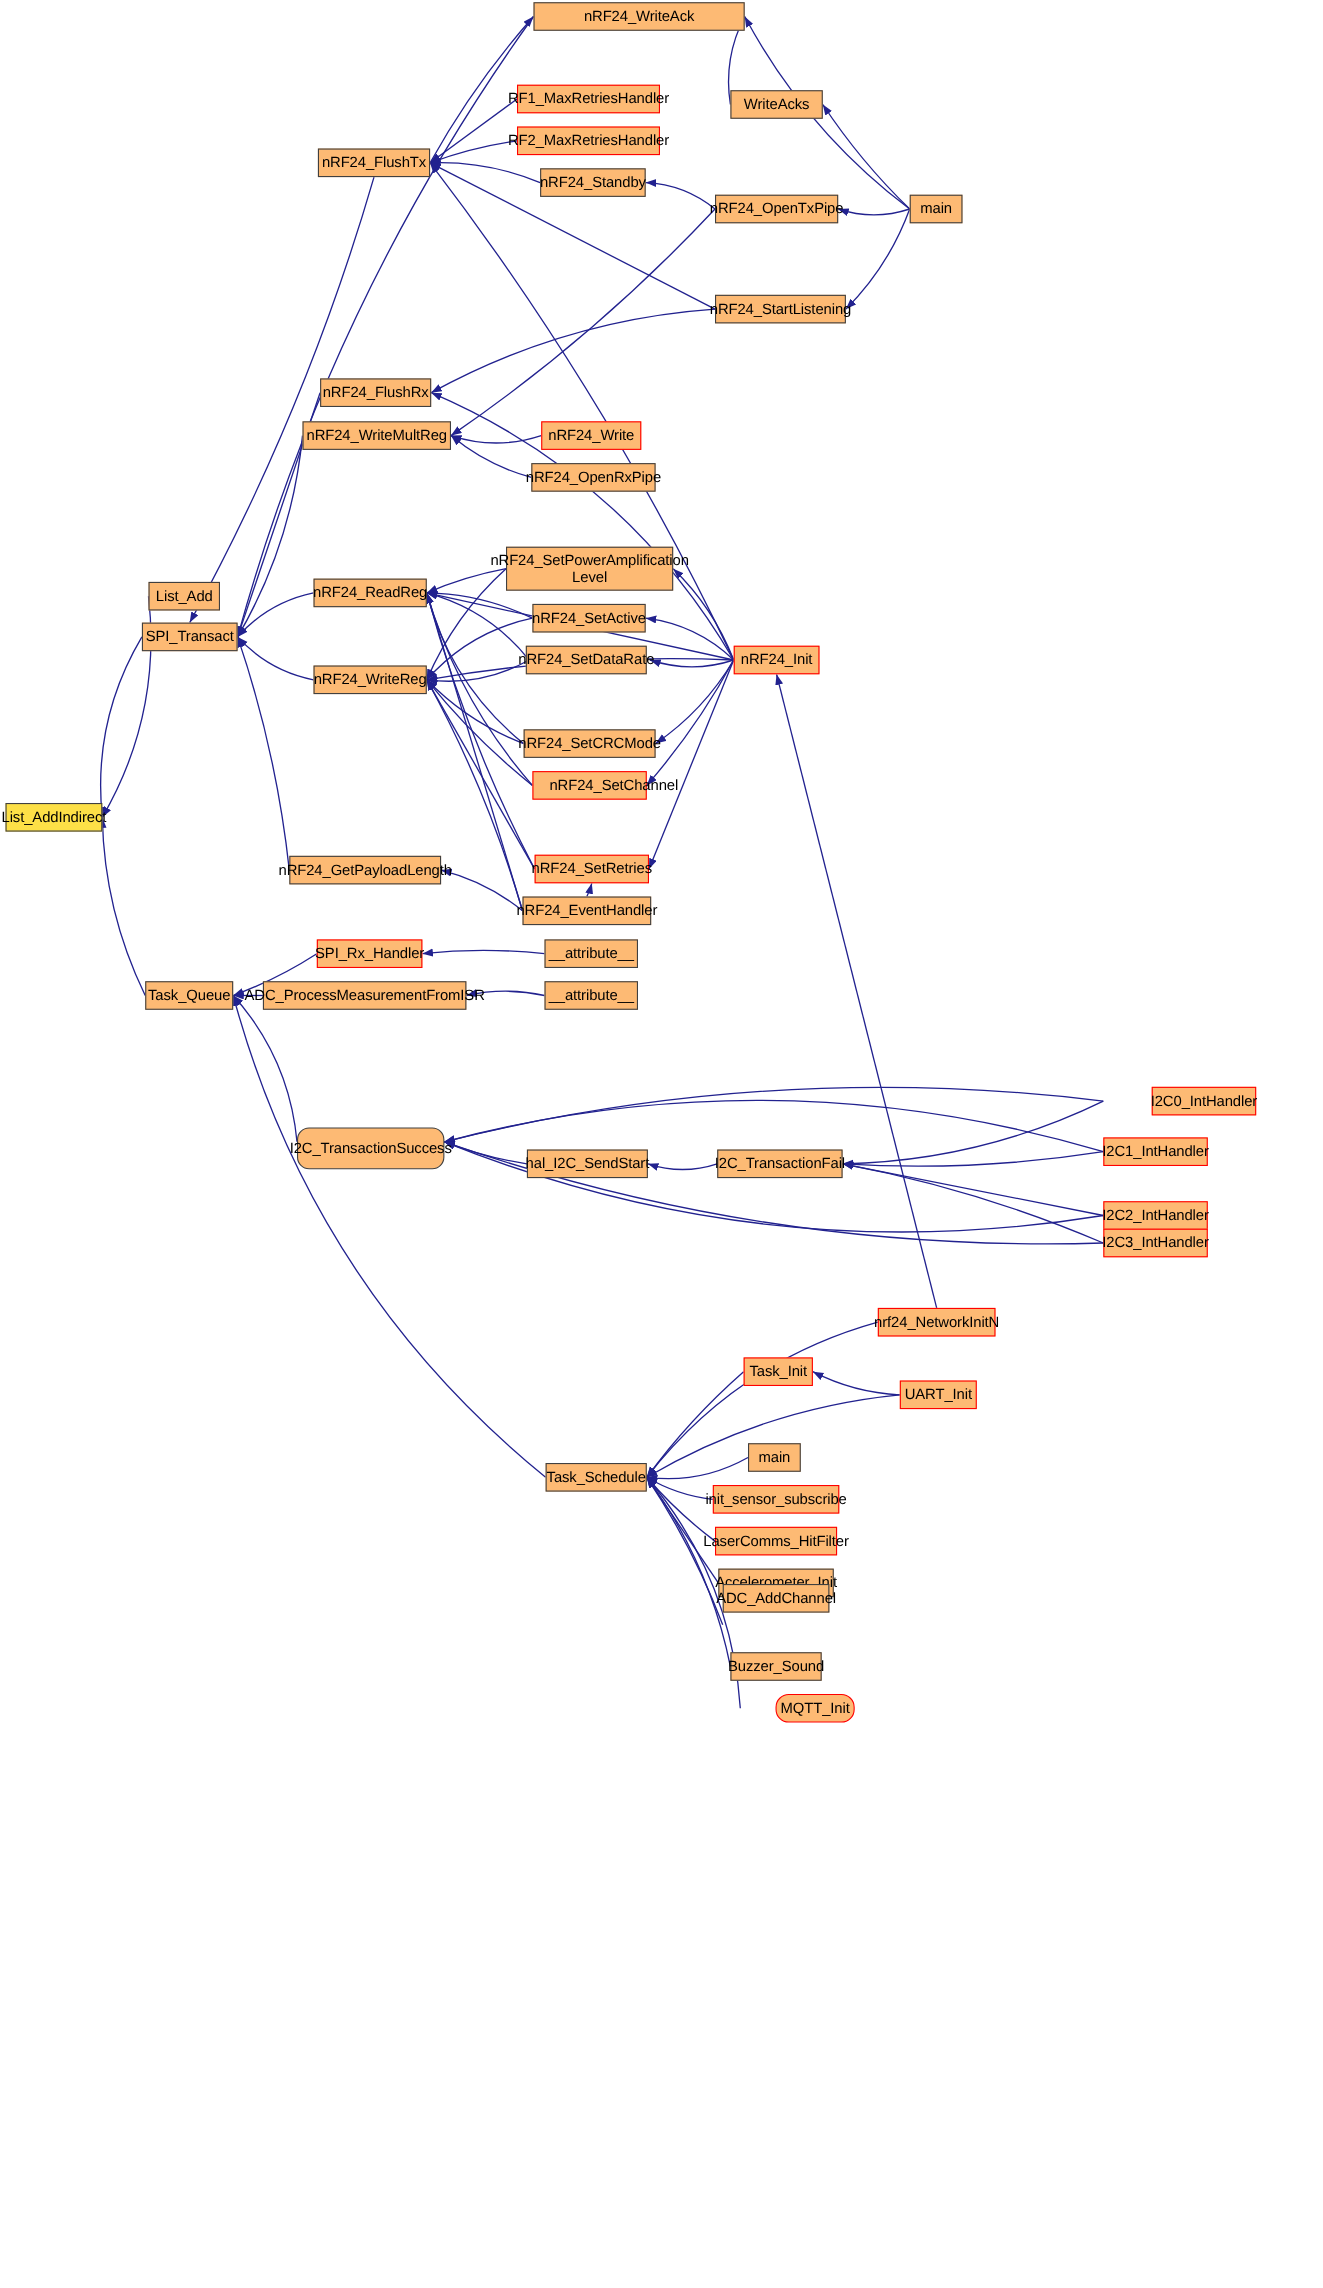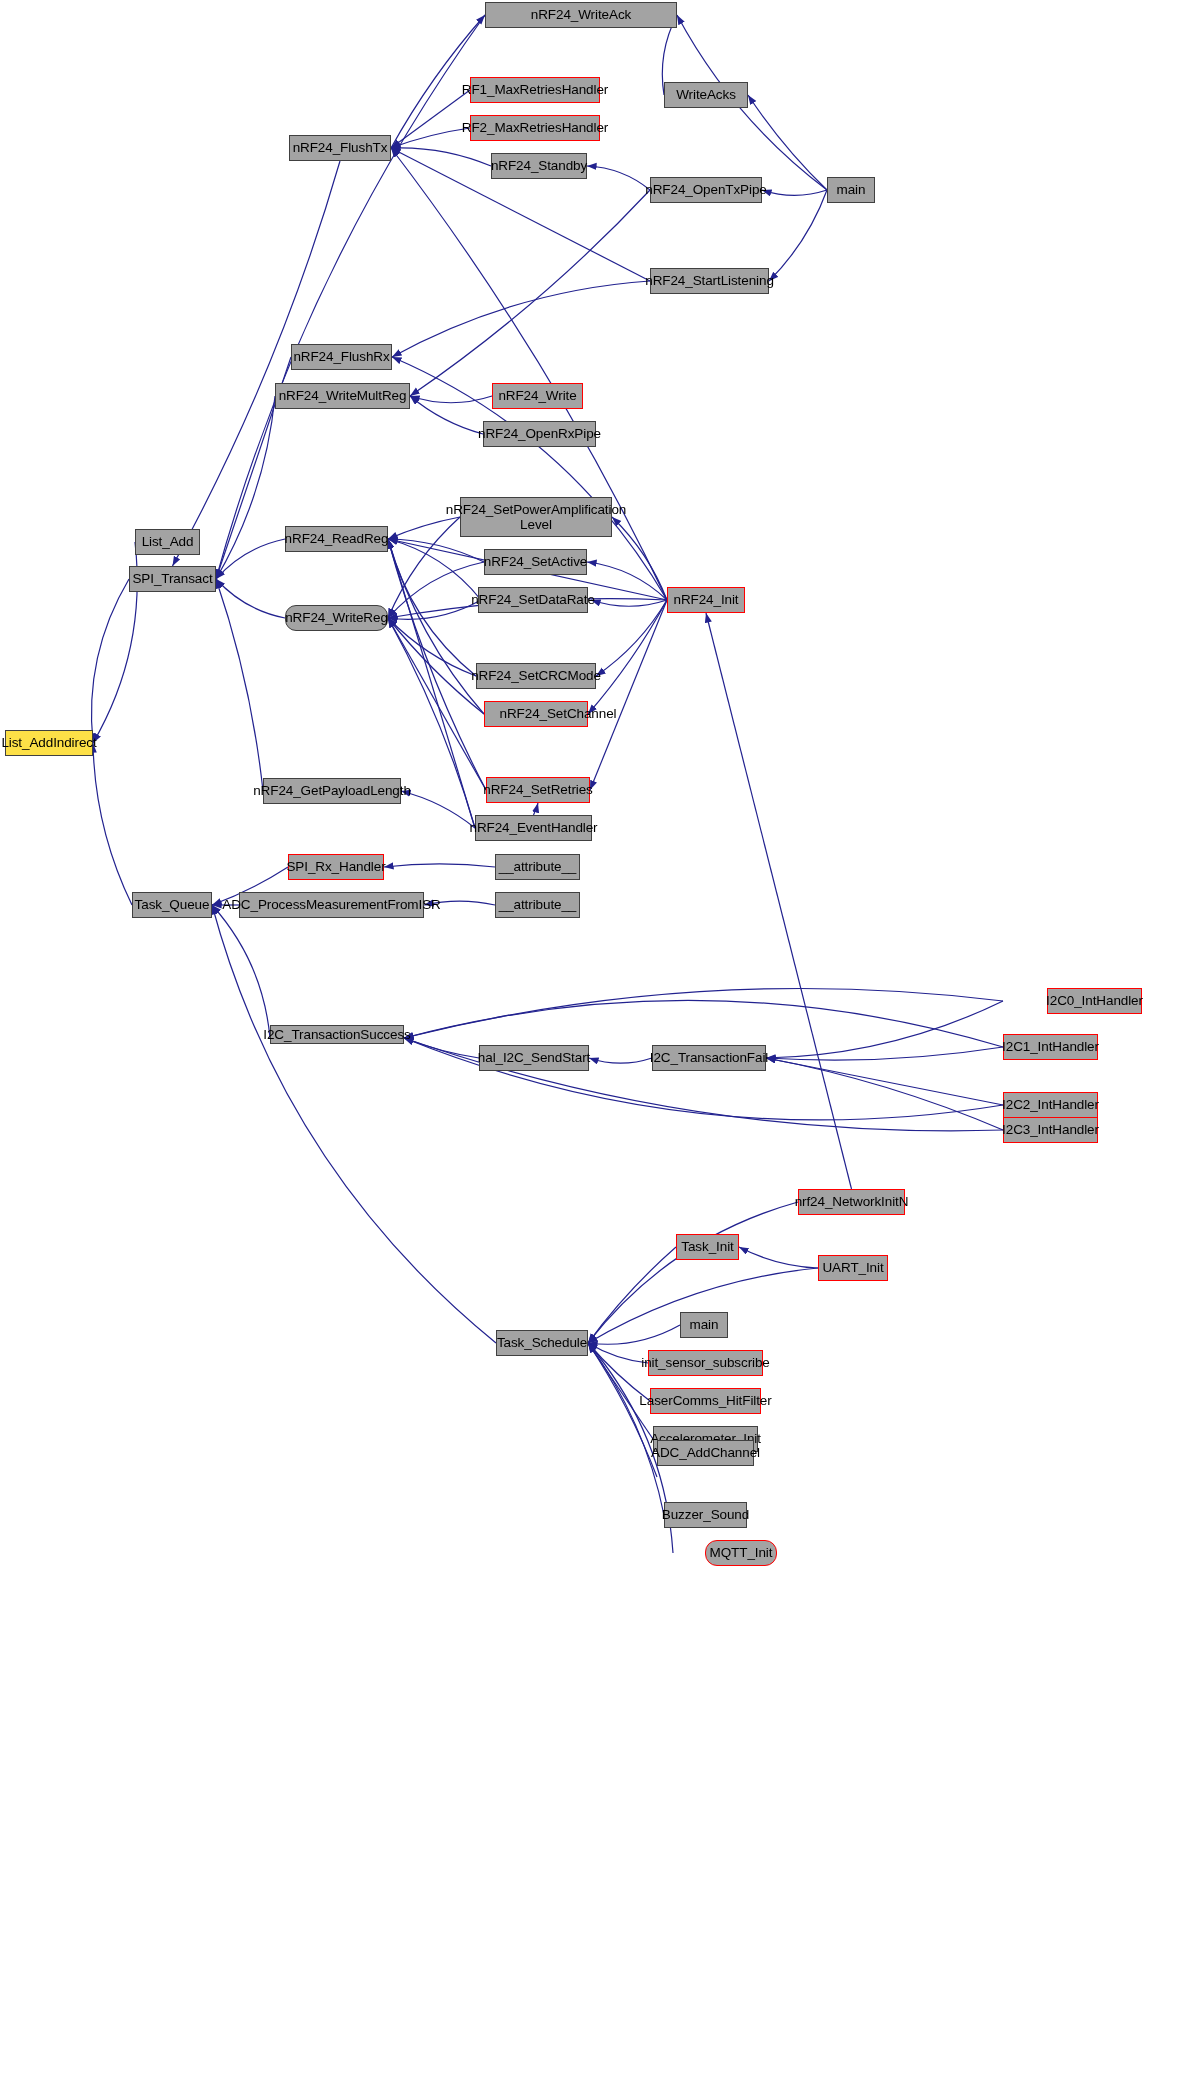--- a/index.html
+++ b/index.html
@@ -20,21 +20,21 @@
     position: absolute;
     left: 0;
     top: 0;
     width: 1203px;
     height: 2080px;
     pointer-events: none;
   }
   .node {
     position: absolute;
     box-sizing: border-box;
-    background: #a3a3a3;
+    background: #fdba74;
     border: 1px solid #000000;
     color: #000000;
     font-size: 13.5px;
     line-height: 1.12;
     text-align: center;
     display: flex;
     align-items: center;
     justify-content: center;
     white-space: pre-line;
     letter-spacing: -0.1px;
@@ -160,36 +160,36 @@
       <div class="node gray-border" style="left: 291px; top: 344px; width: 101px; height: 26px;"><span class="node-label">nRF24_FlushRx</span></div>
       <div class="node gray-border" style="left: 275px; top: 383px; width: 135px; height: 26px;"><span class="node-label">nRF24_WriteMultReg</span></div>
       <div class="node red" style="left: 492px; top: 383px; width: 91px; height: 26px;"><span class="node-label">nRF24_Write</span></div>
       <div class="node gray-border" style="left: 483px; top: 421px; width: 113px; height: 26px;"><span class="node-label">nRF24_OpenRxPipe</span></div>
       <div class="node gray-border" style="left: 460px; top: 497px; width: 152px; height: 40px;"><span class="node-label">nRF24_SetPowerAmplification
 Level</span></div>
       <div class="node gray-border" style="left: 285px; top: 526px; width: 103px; height: 26px;"><span class="node-label">nRF24_ReadReg</span></div>
       <div class="node gray-border" style="left: 484px; top: 549px; width: 103px; height: 26px;"><span class="node-label">nRF24_SetActive</span></div>
       <div class="node gray-border" style="left: 478px; top: 587px; width: 110px; height: 26px;"><span class="node-label">nRF24_SetDataRate</span></div>
       <div class="node red" style="left: 667px; top: 587px; width: 78px; height: 26px;"><span class="node-label">nRF24_Init</span></div>
-      <div class="node gray-border" style="left: 285px; top: 605px; width: 103px; height: 26px; border-radius: 11px;"><span class="node-label">nRF24_WriteReg</span></div>
+      <div class="node gray-border" style="left: 285px; top: 605px; width: 103px; height: 26px;"><span class="node-label">nRF24_WriteReg</span></div>
       <div class="node gray-border" style="left: 476px; top: 663px; width: 120px; height: 26px;"><span class="node-label">nRF24_SetCRCMode</span></div>
       <div class="node red" style="left: 484px; top: 701px; width: 104px; height: 26px; padding-left: 44px;"><span class="node-label">nRF24_SetChannel</span></div>
       <div class="node gray-border" style="left: 135px; top: 529px; width: 65px; height: 26px;"><span class="node-label">List_Add</span></div>
       <div class="node gray-border" style="left: 129px; top: 566px; width: 87px; height: 26px;"><span class="node-label">SPI_Transact</span></div>
       <div class="node current" style="left: 5px; top: 730px; width: 88px; height: 26px;"><span class="node-label">List_AddIndirect</span></div>
       <div class="node gray-border" style="left: 263px; top: 778px; width: 138px; height: 26px;"><span class="node-label">nRF24_GetPayloadLength</span></div>
       <div class="node red" style="left: 486px; top: 777px; width: 104px; height: 26px;"><span class="node-label">nRF24_SetRetries</span></div>
       <div class="node gray-border" style="left: 475px; top: 815px; width: 117px; height: 26px;"><span class="node-label">nRF24_EventHandler</span></div>
       <div class="node red" style="left: 288px; top: 854px; width: 96px; height: 26px;"><span class="node-label">SPI_Rx_Handler</span></div>
       <div class="node gray-border" style="left: 495px; top: 854px; width: 85px; height: 26px;"><span class="node-label">__attribute__</span></div>
       <div class="node gray-border" style="left: 132px; top: 892px; width: 80px; height: 26px;"><span class="node-label">Task_Queue</span></div>
       <div class="node gray-border" style="left: 239px; top: 892px; width: 185px; height: 26px;"><span class="node-label">ADC_ProcessMeasurementFromISR</span></div>
       <div class="node gray-border" style="left: 495px; top: 892px; width: 85px; height: 26px;"><span class="node-label">__attribute__</span></div>
       <div class="node red" style="left: 1003px; top: 988px; width: 95px; height: 26px; margin-left: 44px;"><span class="node-label">I2C0_IntHandler</span></div>
-      <div class="node gray-border" style="left: 270px; top: 1025px; width: 134px; height: 19px;"><span class="node-label">I2C_TransactionSuccess</span></div>
+      <div class="node gray-border" style="left: 270px; top: 1025px; width: 134px; height: 38px; border-radius: 11px;"><span class="node-label">I2C_TransactionSuccess</span></div>
       <div class="node gray-border" style="left: 479px; top: 1045px; width: 110px; height: 26px;"><span class="node-label">hal_I2C_SendStart</span></div>
       <div class="node gray-border" style="left: 652px; top: 1045px; width: 114px; height: 26px;"><span class="node-label">I2C_TransactionFail</span></div>
       <div class="node red" style="left: 1003px; top: 1034px; width: 95px; height: 26px;"><span class="node-label">I2C1_IntHandler</span></div>
       <div class="node red" style="left: 1003px; top: 1092px; width: 95px; height: 26px;"><span class="node-label">I2C2_IntHandler</span></div>
       <div class="node red" style="left: 1003px; top: 1117px; width: 95px; height: 26px;"><span class="node-label">I2C3_IntHandler</span></div>
       <div class="node red" style="left: 798px; top: 1189px; width: 107px; height: 26px;"><span class="node-label">nrf24_NetworkInitN</span></div>
       <div class="node red" style="left: 676px; top: 1234px; width: 63px; height: 26px;"><span class="node-label">Task_Init</span></div>
       <div class="node red" style="left: 818px; top: 1255px; width: 70px; height: 26px;"><span class="node-label">UART_Init</span></div>
       <div class="node gray-border" style="left: 496px; top: 1330px; width: 92px; height: 26px;"><span class="node-label">Task_Schedule</span></div>
       <div class="node gray-border" style="left: 680px; top: 1312px; width: 48px; height: 26px;"><span class="node-label">main</span></div>

